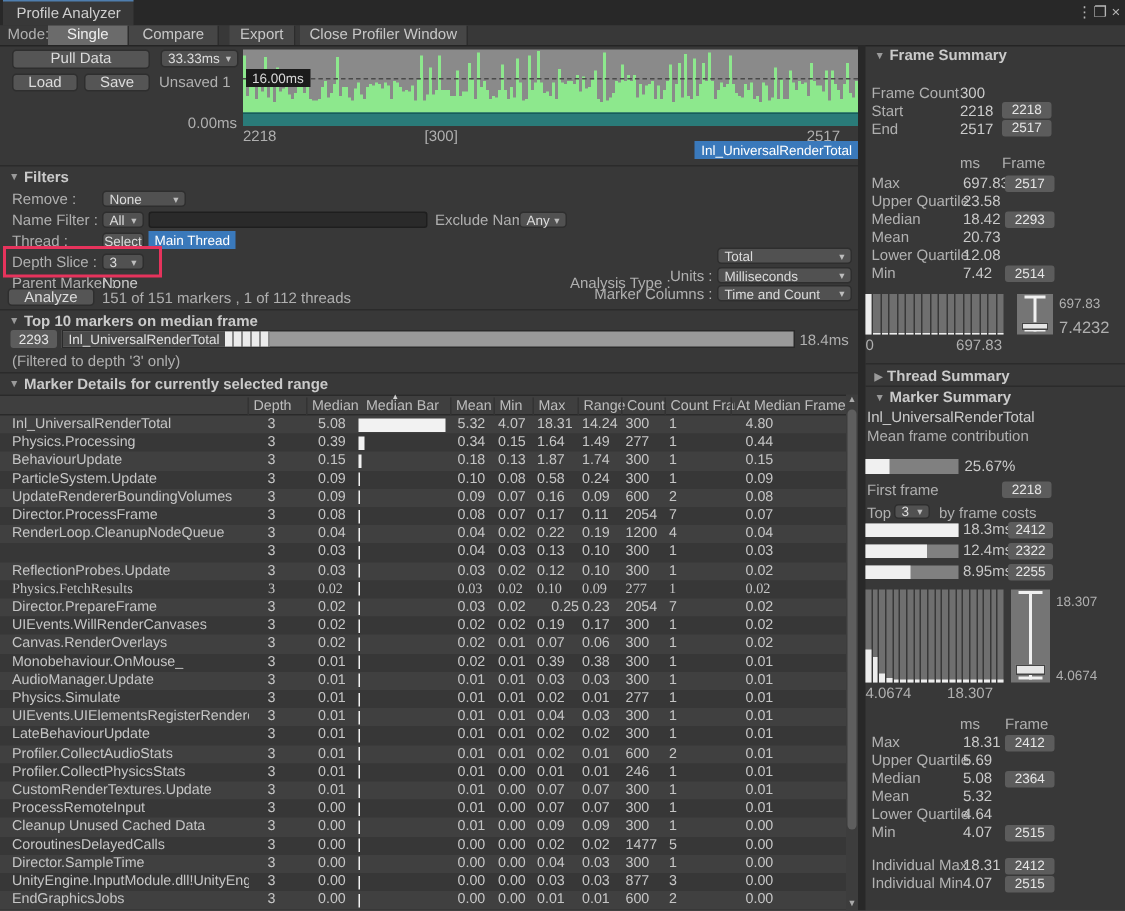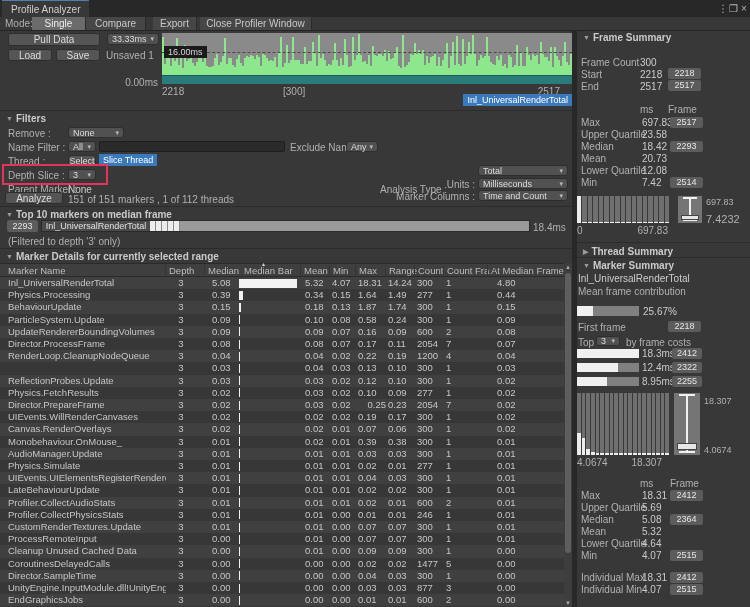--- a/index.html
+++ b/index.html
@@ -334,21 +334,21 @@
       <span class="dar">▾</span>
   </div>
   <input class="nf" style="left: 99px; top: 141px; width: 186px; height: 11px;" value="">
   <span class="abs lbl" style="left:290px;top:142px">Exclude Names :</span>
   <div class="drop abs" style="left:346px;top:141px;width:32px;height:11px">
     <span>Any</span>
       <span class="dar">▾</span>
   </div>
   <span class="abs lbl" style="left:8px;top:156px">Thread :</span>
   <div class="btn abs" style="left:68px;top:155px;width:28px;height:11px;line-height:10px;font-size:9px">Select</div>
-  <span class="abs bluetag" style="left:99px;top:154px">Slice Thread</span>
+  <span class="abs bluetag" style="left:99px;top:154px">Main Thread</span>
   <span class="abs lbl" style="left:8px;top:170px">Depth Slice :</span>
   <div class="drop abs" style="left:68px;top:169px;width:28px;height:11px">
     <span>3</span>
       <span class="dar">▾</span>
   </div>
   <div class="redbox" style="left:2px;top:164px;width:102px;height:17px"></div>
   <span class="abs lbl" style="left:8px;top:184px">Parent Marker :</span>
   <span class="abs val" style="left:68px;top:184px">None</span>
   <div class="btn abs" style="left:5px;top:192px;width:58px;height:12px;line-height:11px">Analyze</div>
   <span class="abs lbl" style="left:68px;top:194px">151 of 151 markers ,  1 of 112 threads</span>
@@ -374,21 +374,20 @@
   <div class="abs" style="left:41px;top:220px;width:489px;height:12px;background:#9a9a9a;border:1px solid #2a2a2a;box-sizing:border-box">
     <div class="abs" style="left:0;top:0;bottom:0;width:108px;background:#4a4a4a;border-right:1px solid #777;color:#e0e0e0;font-size:9px;text-align:center;line-height:10px">Inl_UniversalRenderTotal</div>
     <div class="abs" style="left:108px;top:0;bottom:0;width:30px;background:repeating-linear-gradient(90deg,#ececec 0 5px,#8a8a8a 5px 6px)"></div>
   </div>
   <span class="abs lbl" style="left:533px;top:222px">18.4ms</span>
   <span class="abs lbl" style="left:8px;top:236px">(Filtered to depth '3' only)</span>
 
   <div class="hr" style="left:0;top:248px;width:572px"></div>
   <span class="abs sechead" style="left:6px;top:251px"><span class="fold">▼</span><span>Marker Details for currently selected range</span></span>
   <div id="thead">
-    <div class="hcell" style="left:5px;width:158px;border-left:none">Marker Name</div>
     <div class="hcell" style="left:165px;width:38px">Depth</div>
     <div class="hcell" style="left:204px;width:42px">Median</div>
     <div class="hcell" style="left:236px;width:62px;border-left:none;padding-left:8px">Median Bar</div>
     <span class="abs" style="left:262px;top:-4px;font-size:6px;color:#cfcfcf">▴</span>
     <div class="hcell" style="left:300px;width:28px">Mean</div>
     <div class="hcell" style="left:329px;width:26px">Min</div>
     <div class="hcell" style="left:355px;width:30px">Max</div>
     <div class="hcell" style="left:385px;width:29px">Range</div>
     <div class="hcell" style="left:414px;width:29px">Count</div>
     <div class="hcell" style="left:443px;width:43px">Count Frame</div>
@@ -504,21 +503,21 @@
         <div class="tcell" style="left: 212px; width: 30px; text-align: left;">0.03</div>
         <div class="tcell" style="left: 305px; width: 27px; text-align: left;">0.03</div>
         <div class="tcell" style="left: 332px; width: 26px; text-align: left;">0.02</div>
         <div class="tcell" style="left: 358px; width: 28px; text-align: left;">0.12</div>
         <div class="tcell" style="left: 388px; width: 28px; text-align: left;">0.10</div>
         <div class="tcell" style="left: 417px; width: 28px; text-align: left;">300</div>
         <div class="tcell" style="left: 446px; width: 30px; text-align: left;">1</div>
         <div class="tcell" style="left: 497px; width: 40px; text-align: left;">0.02</div>
         <div class="mbar" style="width: 1px;"></div>
       </div>
-      <div class="trow even" style="top: 109.8px;">
+      <div class="trow even" style="top: 109.8px; font-family: Liberation Serif, serif;">
         <div class="tcell" style="left: 8px; width: 158px; text-align: left;">Physics.FetchResults</div>
         <div class="tcell" style="left: 168px; width: 26px; text-align: center;">3</div>
         <div class="tcell" style="left: 212px; width: 30px; text-align: left;">0.02</div>
         <div class="tcell" style="left: 305px; width: 27px; text-align: left;">0.03</div>
         <div class="tcell" style="left: 332px; width: 26px; text-align: left;">0.02</div>
         <div class="tcell" style="left: 358px; width: 28px; text-align: left;">0.10</div>
         <div class="tcell" style="left: 388px; width: 28px; text-align: left;">0.09</div>
         <div class="tcell" style="left: 417px; width: 28px; text-align: left;">277</div>
         <div class="tcell" style="left: 446px; width: 30px; text-align: left;">1</div>
         <div class="tcell" style="left: 497px; width: 40px; text-align: left;">0.02</div>

